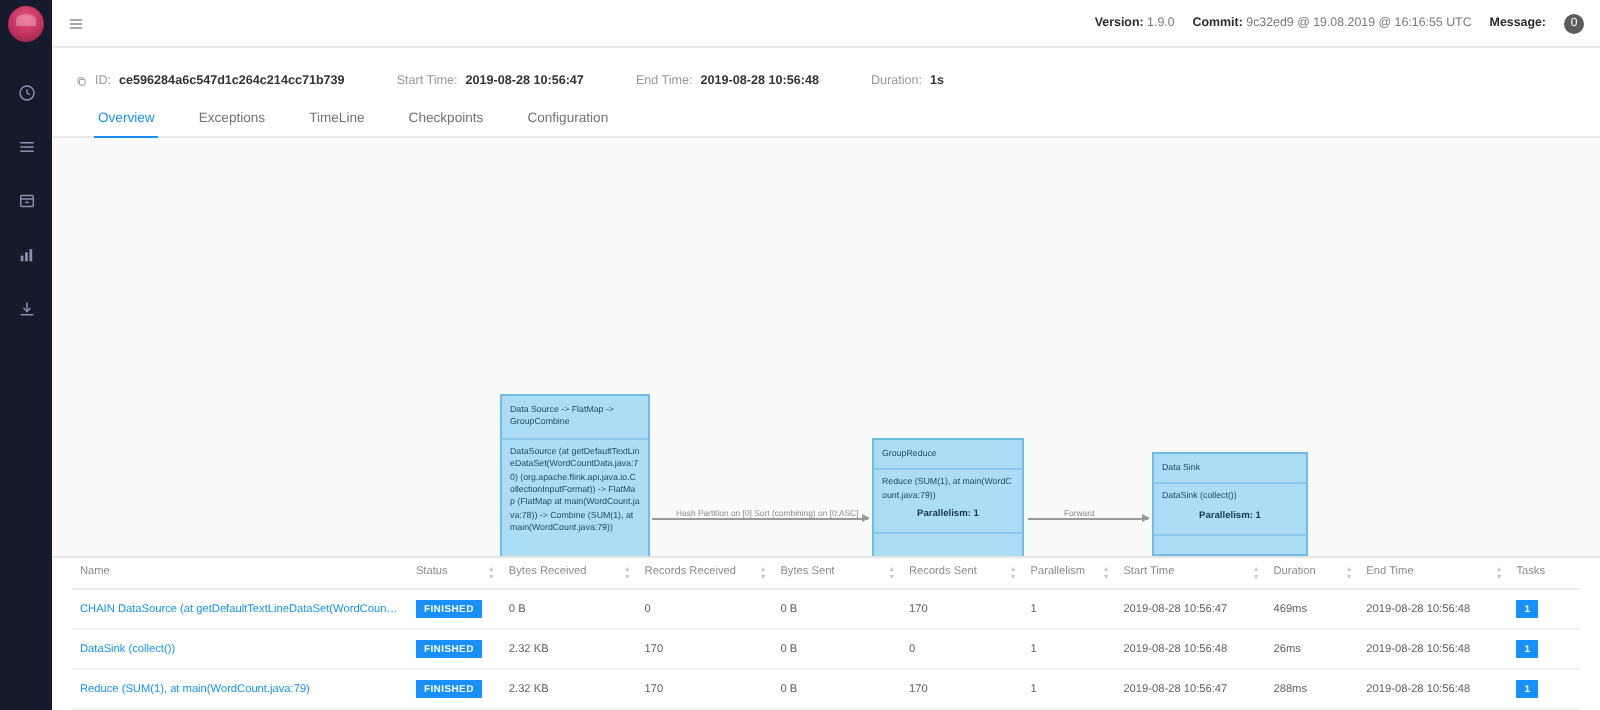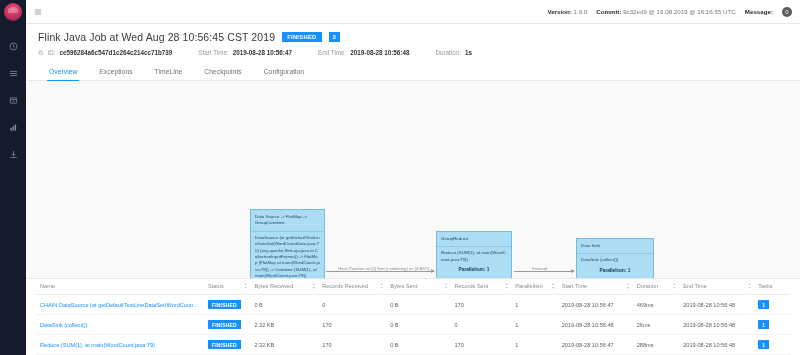--- a/index.html
+++ b/index.html
@@ -230,25 +230,20 @@
           <span>9c32ed9 @ 19.08.2019 @ 16:16:55 UTC</span>
         </span>
         <span>
           <b>Message:</b>
         </span>
         <span class="msg-badge">0</span>
       </div>
     </div>
 
     <div class="jobhead">
-      <div class="jobtitle-row">
-        <span class="jobtitle">Flink Java Job at Wed Aug 28 10:56:45 CST 2019</span>
-        <span class="badge-finished">FINISHED</span>
-        <span class="badge-count">3</span>
-      </div>
       <div class="jobmeta">
         <span class="copy-icon">
           <svg width="5.5" height="5.5" viewBox="0 0 16 16" fill="none" stroke="currentColor" stroke-width="1.4">
             <rect x="5" y="5" width="8.2" height="8.2" rx="1"></rect>
               <path d="M11 5V3.5a.9.9 0 00-.9-.9H3.7a.9.9 0 00-.9.9v6.4a.9.9 0 00.9.9H5"></path>
           </svg>
         </span>
         <span>ID:</span>
         <b>ce596284a6c547d1c264c214cc71b739</b>
         <span class="sep"></span>

